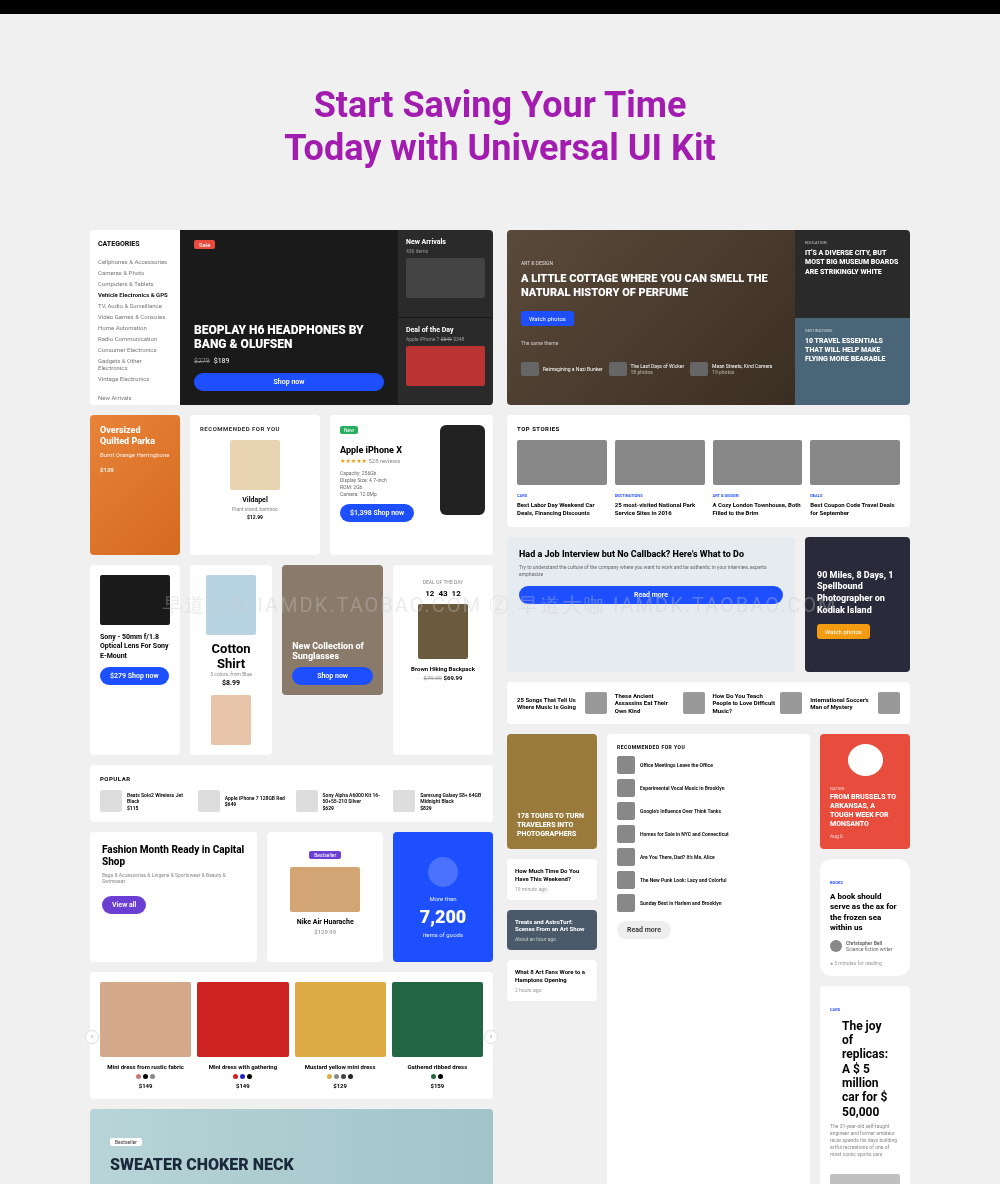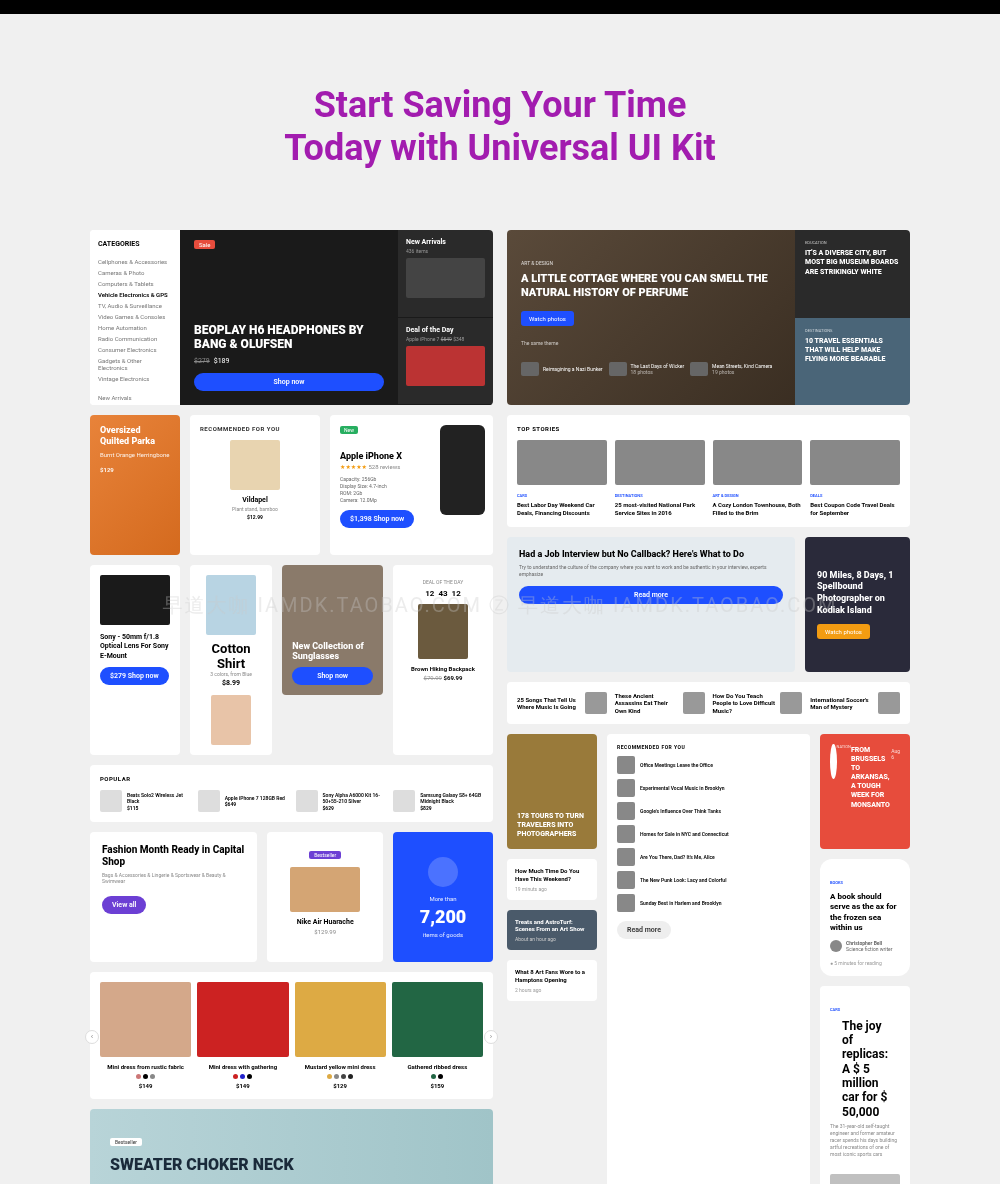--- a/index.html
+++ b/index.html
@@ -32,21 +32,21 @@
 .c-orange h4{font-size:9px;font-weight:800;line-height:1.2}
 .c-orange p{font-size:6px;margin-top:4px;opacity:.9}
 .rec{flex:1;padding:10px}
 .rec h5{font-size:6px;font-weight:700;color:#333;letter-spacing:.5px;margin-bottom:8px}
 .rec-item{text-align:center}
 .rec-item .img{width:50px;height:50px;background:#e8d4b0;margin:0 auto 6px;border-radius:2px}
 .rec-item h6{font-size:7px;font-weight:700}
 .rec-item p{font-size:5px;color:#888;margin:2px 0}
 .iphone{flex:1.3;padding:10px}
 .iphone .new{background:#27ae60;color:#fff;font-size:5px;padding:1px 4px;border-radius:2px}
-.iphone h4{font-size:9px;font-weight:800;margin:17px 0 2px}
+.iphone h4{font-size:9px;font-weight:800;margin:11px 0 2px}
 .iphone .stars{color:#f39c12;font-size:6px}
 .iphone .specs{font-size:5px;color:#666;line-height:1.4;margin:6px 0}
 .iphone .phone-img{position:absolute;right:8px;top:10px;width:45px;height:90px;background:#222;border-radius:6px}
 .iphone{position:relative}
 .lens{width:90px;padding:10px;border-radius:4px;background:#fff}
 .lens .img{width:100%;height:50px;background:#1a1a1a;border-radius:2px;margin-bottom:8px}
 .lens h5{font-size:7px;font-weight:700;line-height:1.3}
 .shirt{flex:1;padding:10px;text-align:center;background:#fff;border-radius:4px}
 .shirt .img{width:50px;height:60px;background:#b8d4e3;margin:0 auto 6px;border-radius:2px}
 .sunglasses{flex:1.3;background:#8a7a6a;color:#fff;padding:10px;display:flex;flex-direction:column;justify-content:flex-end;border-radius:4px;height:130px}
@@ -129,21 +129,21 @@
 .tours-card h5{font-size:7px;font-weight:800;line-height:1.3}
 .weekend{background:#fff;border-radius:4px;padding:8px}
 .weekend h6{font-size:6px;font-weight:700;line-height:1.3}
 .weekend p{font-size:5px;color:#999;margin-top:3px}
 .reclist{flex:1;background:#fff;border-radius:4px;padding:10px}
 .reclist h5{font-size:5px;font-weight:700;margin-bottom:6px;letter-spacing:.5px}
 .reclist-item{display:flex;gap:5px;margin-bottom:5px;align-items:center}
 .reclist-item .img{width:18px;height:18px;background:#888;border-radius:2px;flex-shrink:0}
 .reclist-item h6{font-size:5px;font-weight:600;line-height:1.2}
 .right-stack{width:90px;display:flex;flex-direction:column;gap:10px}
-.brussels{background:#e74c3c;color:#fff;padding:10px;border-radius:4px;height:115px;display:flex;flex-direction:row;justify-content:flex-end}
+.brussels{background:#e74c3c;color:#fff;padding:10px;border-radius:4px;height:115px;display:flex;flex-direction:column;justify-content:flex-end}
 .brussels .avatar{width:35px;height:35px;background:#fff;border-radius:50%;margin:0 auto 10px}
 .brussels .tag{font-size:4px;opacity:.8}
 .brussels h5{font-size:7px;font-weight:800;line-height:1.3;margin-top:2px}
 .book{background:#fff;padding:10px;border-radius:12px}
 .book .tag{font-size:4px;color:#1e4fff;font-weight:600}
 .book h5{font-size:8px;font-weight:800;line-height:1.3;margin:4px 0}
 .book .author{display:flex;gap:4px;align-items:center;margin-top:6px}
 .book .author .av{width:12px;height:12px;background:#888;border-radius:50%}
 .book .author span{font-size:5px;color:#666}
 .replicas{display:flex;background:#fff;border-radius:4px;padding:10px;gap:10px}

